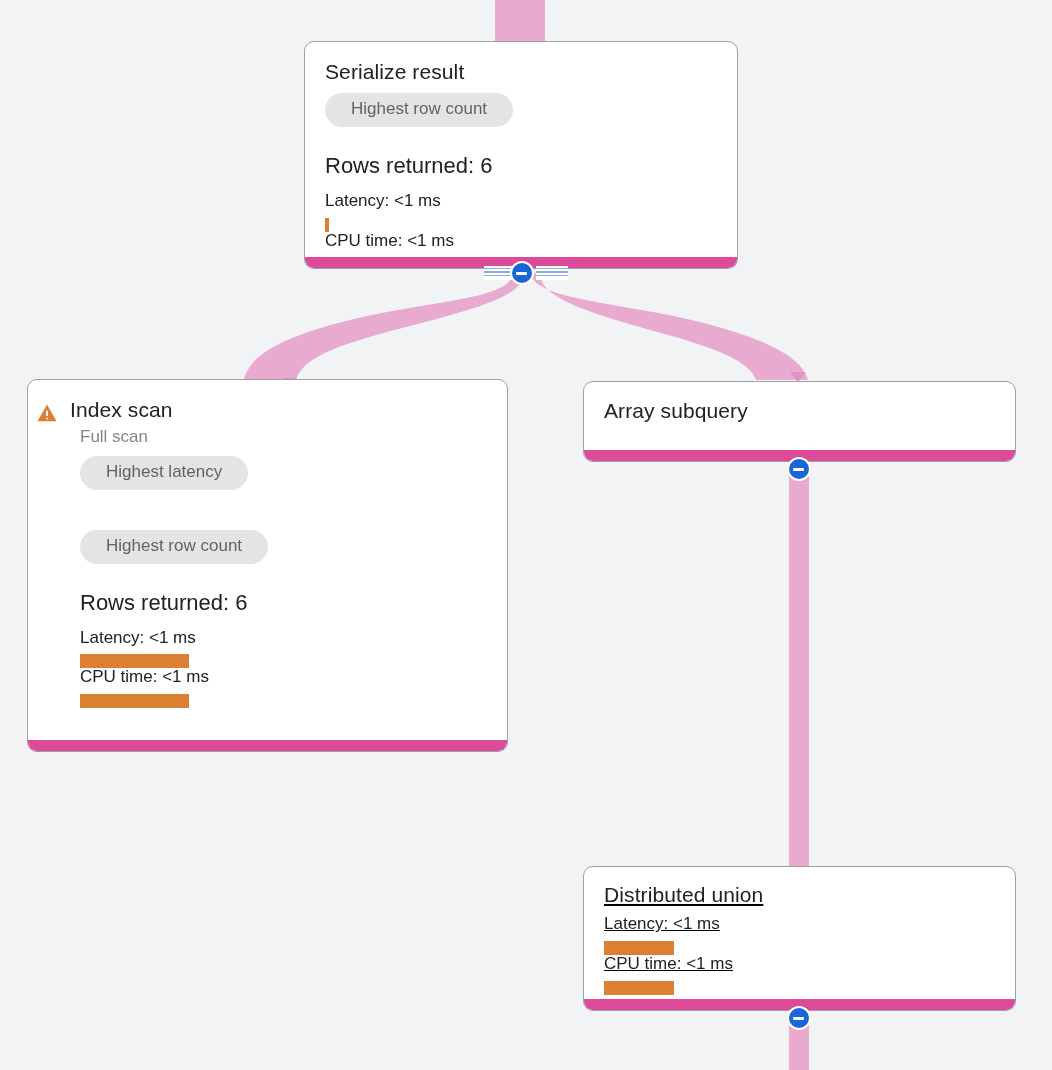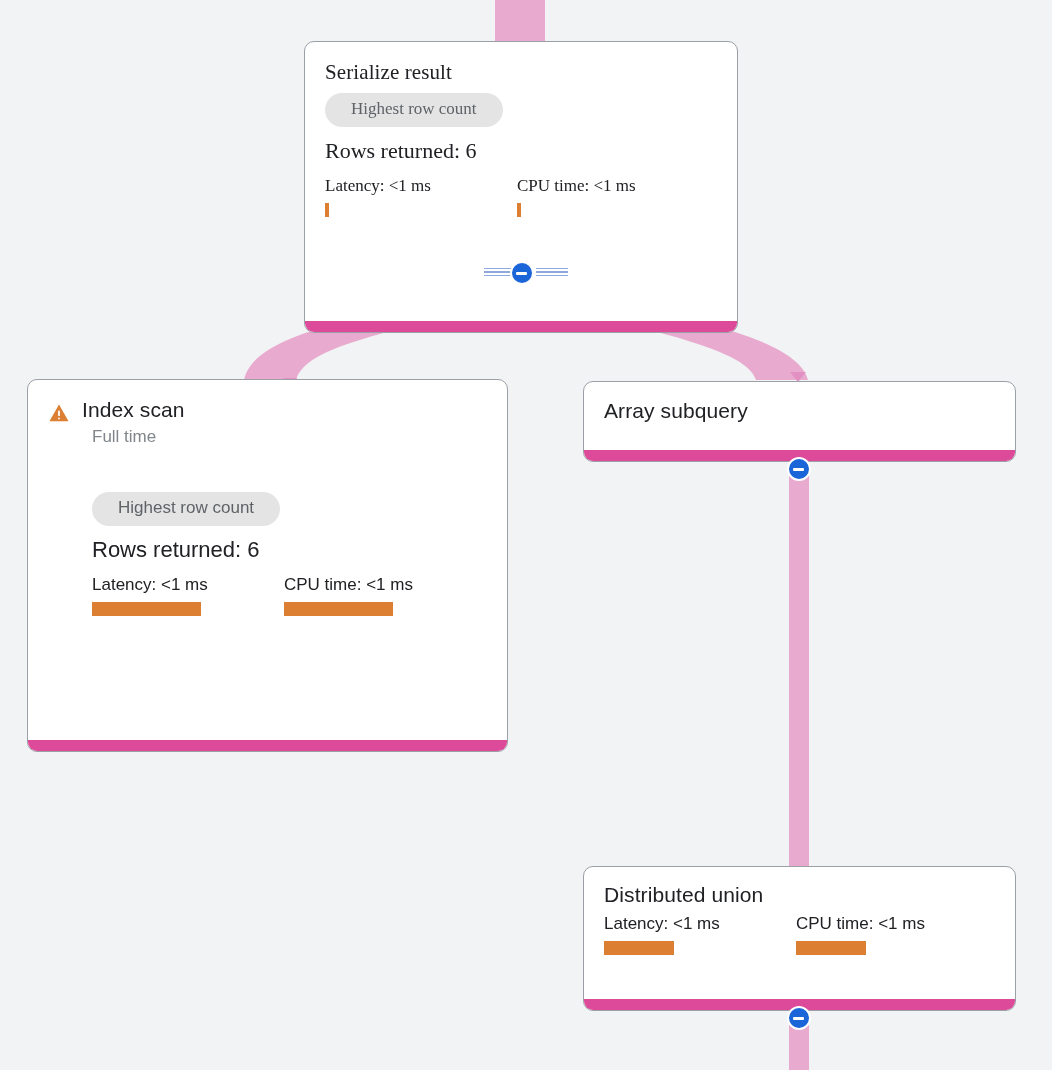--- a/index.html
+++ b/index.html
@@ -34,21 +34,21 @@
     border: 1px solid #9aa0a6;
     border-radius: 10px;
     box-sizing: border-box;
     overflow: hidden;
     z-index: 3;
   }
   .node-body {
     padding: 18px 20px 14px 20px;
   }
   .node-body.with-icon {
-    padding-left: 20px;
+    padding-left: 8px;
   }
   .node-footer {
     height: 11px;
     background: #de4a9a;
     width: 100%;
   }
 
   .title-row {
     display: flex;
     align-items: flex-start;
@@ -86,32 +86,33 @@
   .chips {
     margin-top: 9px;
   }
   .chip {
     display: inline-block;
     background: #e4e4e4;
     color: #5f6368;
     border-radius: 22px;
     font-size: 17px;
     padding: 7px 26px 8px 26px;
-    margin-bottom: 7px;
+    margin-bottom: 22px;
     line-height: 1.1;
   }
   .rows-line {
     font-size: 22px;
     color: #202124;
     margin-top: 4px;
   }
 
   .metrics {
     display: flex;
     margin-top: 13px;
+    flex-direction: column;
   }
   .metric {
     box-sizing: border-box;
   }
   .metric-label {
     font-size: 17px;
     color: #202124;
     white-space: nowrap;
     line-height: 1.1;
   }
@@ -190,21 +191,21 @@
              C 750 362, 720 350, 672 336
              C 600 316, 540 300, 540 274
              Z" fill="#e8abcf"></path>
     <path d="M 790 372 L 806 372 L 798 382 Z" fill="#e291c2"></path>
 
     <path d="M 789 466 L 809 466 L 809 868 L 789 868 Z" fill="#e8abcf"></path>
 
     <path d="M 789 1014 L 809 1014 L 809 1075 L 789 1075 Z" fill="#e8abcf"></path>
   </svg>
 
-  <div class="node" style="left:304px; top:41px; width:434px; height:292px;font-family:Liberation Serif, serif;">
+  <div class="node" style="left:304px; top:41px; width:434px; height:228px;">
     <div class="node-body">
       <div class="title-row">
         <div class="node-title">Serialize result</div>
       </div>
       <div class="chips">
         <span class="chip">Highest row count</span>
       </div>
       <div class="rows-line">Rows returned: 6</div>
       <div class="metrics">
         <div class="metric" style="width:192px;">
@@ -231,23 +232,23 @@
   <div class="node" style="left:27px; top:379px; width:481px; height:373px;">
     <div class="node-body with-icon">
       <div class="title-row">
         <svg class="warn-icon" viewBox="0 0 24 24">
           <path d="M12 2.8 L22.4 21 L1.6 21 Z" fill="#dd7f32"></path>
           <rect x="11" y="9.4" width="2" height="6" rx="1" fill="#ffffff"></rect>
           <rect x="11" y="17" width="2" height="2" rx="1" fill="#ffffff"></rect>
         </svg>
         <div class="node-title">Index scan</div>
       </div>
-      <div class="node-sub2 indent">Full time</div>
+      <div class="node-sub2 indent">Full scan</div>
       <div class="chips indent">
-        <br>
+        <span class="chip">Highest latency</span><br>
         <br>
         <span class="chip">Highest row count</span>
       </div>
       <div class="rows-line indent">Rows returned: 6</div>
       <div class="metrics indent">
         <div class="metric" style="width:192px;">
           <div class="metric-label">Latency: &lt;1 ms</div>
           <div class="metric-bar-track">
             <div class="metric-bar" style="width:109px;"></div>
           </div>
@@ -267,21 +268,21 @@
     <div class="node-body" style="padding:17px 20px 12px 20px;">
       <div class="title-row">
         <div class="node-title">Array subquery</div>
       </div>
     </div>
     <div class="node-footer" style="position:absolute; bottom:0; left:0;"></div>
   </div>
   <div class="toggle" style="left:787px; top:457px;"></div>
 
   <div class="node" style="left:583px; top:866px; width:433px; height:145px;">
-    <div class="node-body" style="padding:16px 20px 12px 20px;">
+    <div class="node-body" style="padding:16px 20px 12px 20px;text-decoration:underline;">
       <div class="title-row">
         <div class="node-title">Distributed union</div>
       </div>
       <div class="metrics" style="margin-top:8px;">
         <div class="metric" style="width:192px;">
           <div class="metric-label">Latency: &lt;1 ms</div>
           <div class="metric-bar-track">
             <div class="metric-bar" style="width:70px;"></div>
           </div>
         </div>

